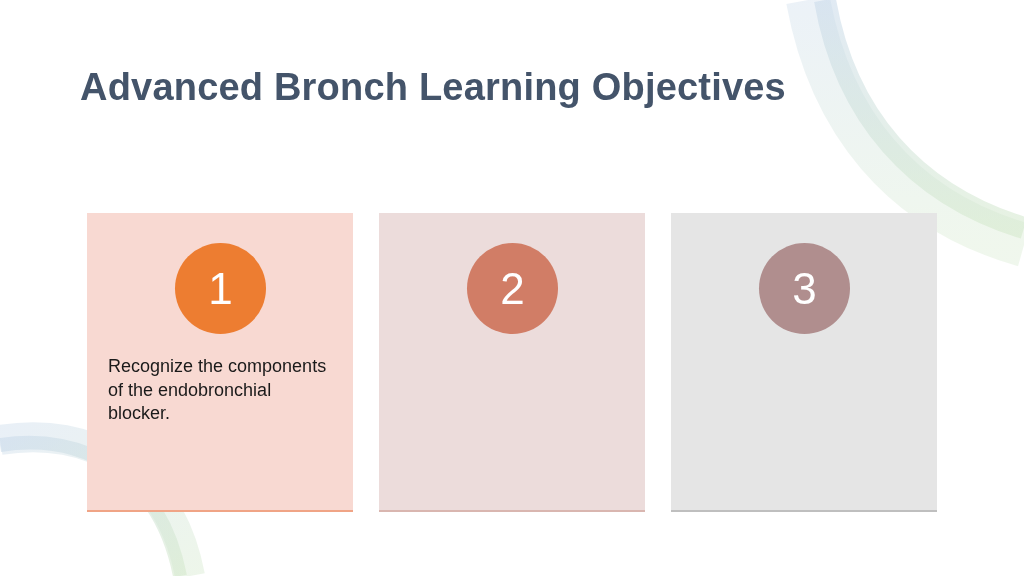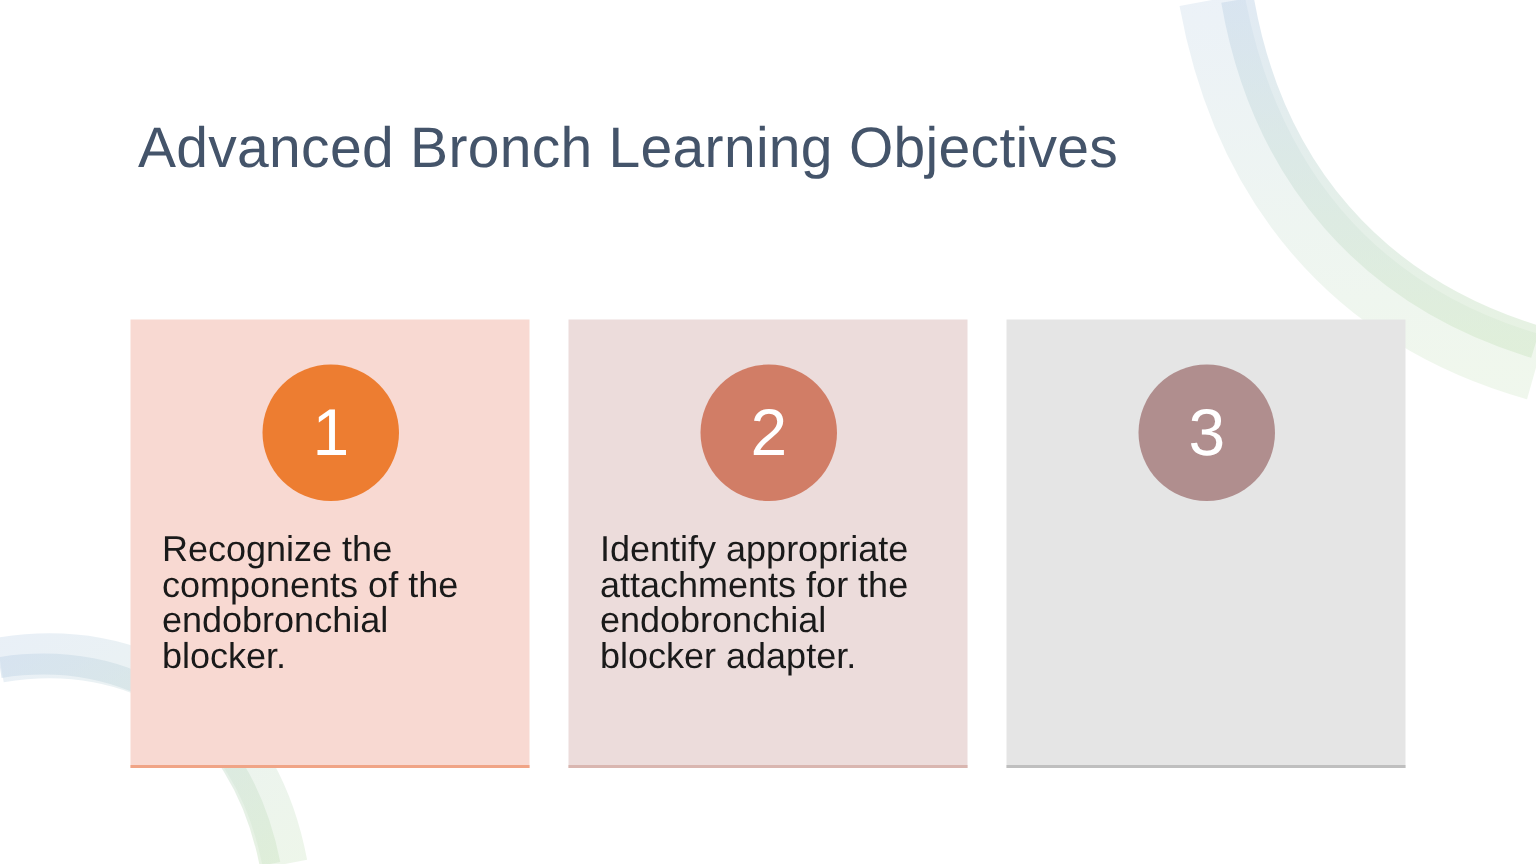--- a/index.html
+++ b/index.html
@@ -19,23 +19,23 @@
       left: 0;
       top: 0;
       width: 1024px;
       height: 576px;
       pointer-events: none;
     }
     .title {
       position: absolute;
       left: 76px;
       top: 62px;
-      margin: 16px;
+      margin: 4px;
       font-size: 38px;
-      font-weight: normal;
+      font-weight: bold;
       color: #44546a;
       letter-spacing: 0.2px;
       white-space: nowrap;
     }
     .card {
       position: absolute;
       top: 213px;
       width: 266px;
       height: 299px;
       box-sizing: border-box;
@@ -52,21 +52,21 @@
       justify-content: center;
       color: #ffffff;
       font-size: 44px;
       line-height: 1;
     }
     .card .text {
       position: absolute;
       left: 21px;
       top: 142px;
       width: 230px;
-      font-size: 24px;
+      font-size: 18px;
       line-height: 23.5px;
       color: #1a1a1a;
     }
   </style>
 </head>
 <body>
 
 <svg class="deco" viewBox="0 0 1024 576">
   <defs>
     <linearGradient id="gTR" x1="0" y1="0" x2="0" y2="1">
@@ -94,20 +94,19 @@
   <div class="circle" style="background:#ed7d31;">
     <span>1</span>
   </div>
   <div class="text">Recognize the components of the endobronchial blocker.</div>
 </div>
 
 <div class="card" id="card2" style="left:379px; background:#ecdcdb; border-bottom:2px solid #d9b6b0;">
   <div class="circle" style="background:#d17d66;">
     <span>2</span>
   </div>
-  <div class="text">Identify appropriate attachments for the endobronchial blocker adapter.</div>
 </div>
 
 <div class="card" id="card3" style="left:671px; background:#e5e5e5; border-bottom:2px solid #bfbfbf;">
   <div class="circle" style="background:#b08e8e;">
     <span>3</span>
   </div>
 </div>
 
 </body></html>

